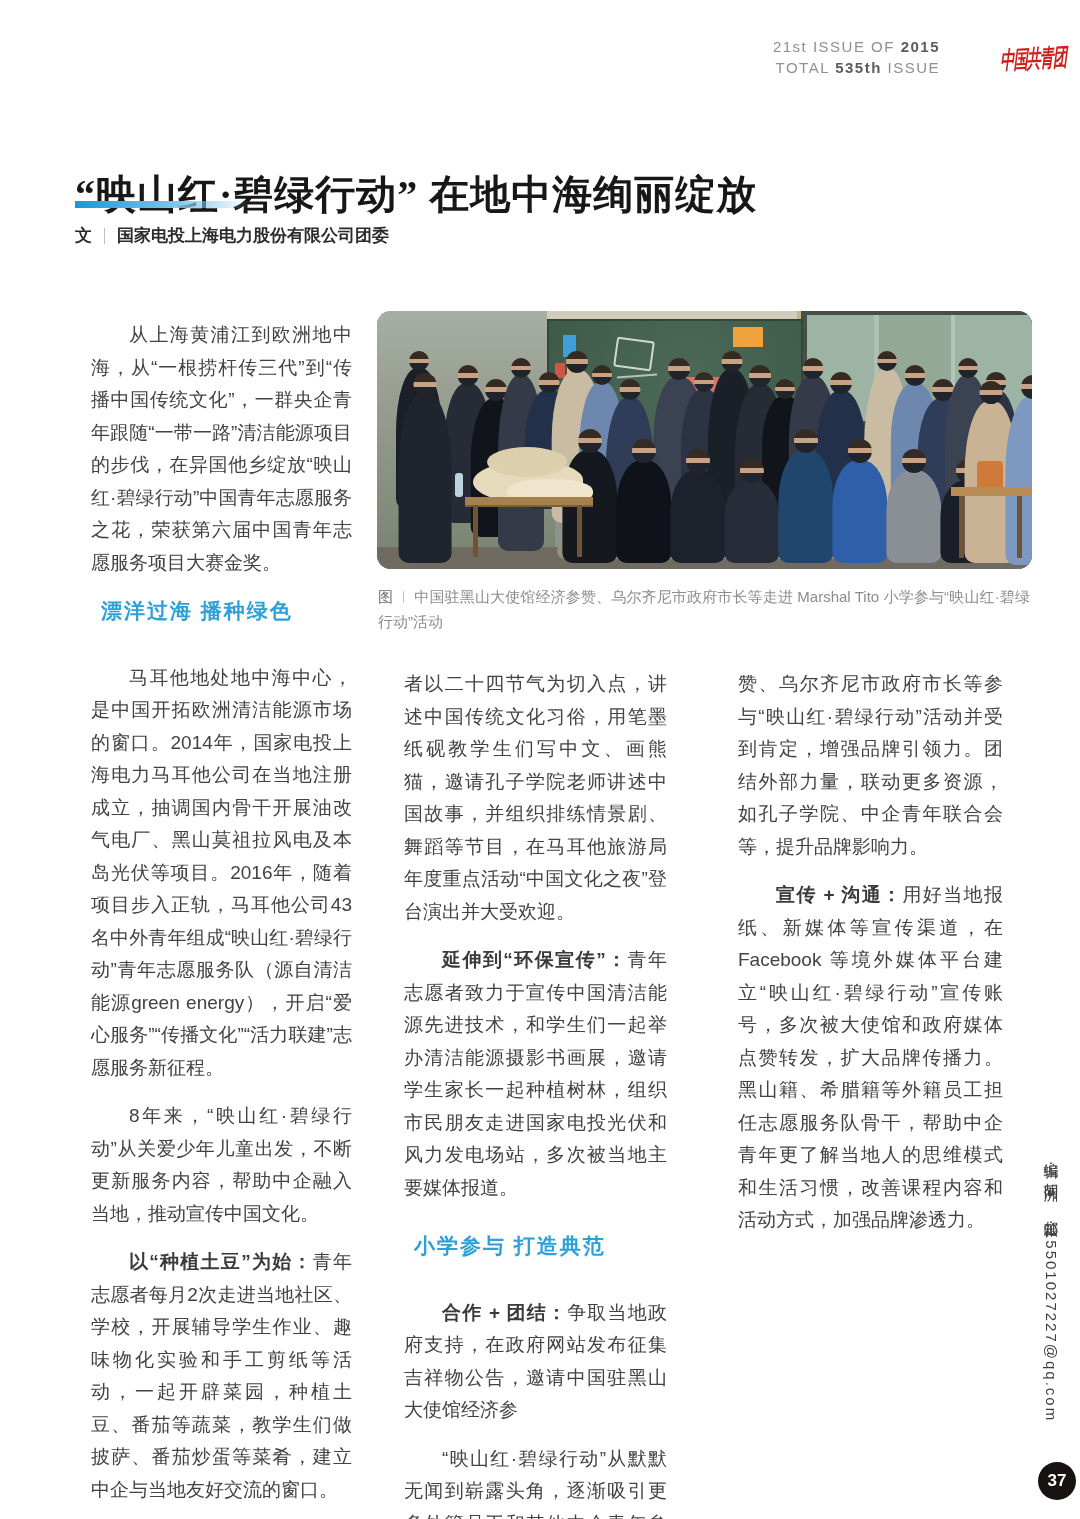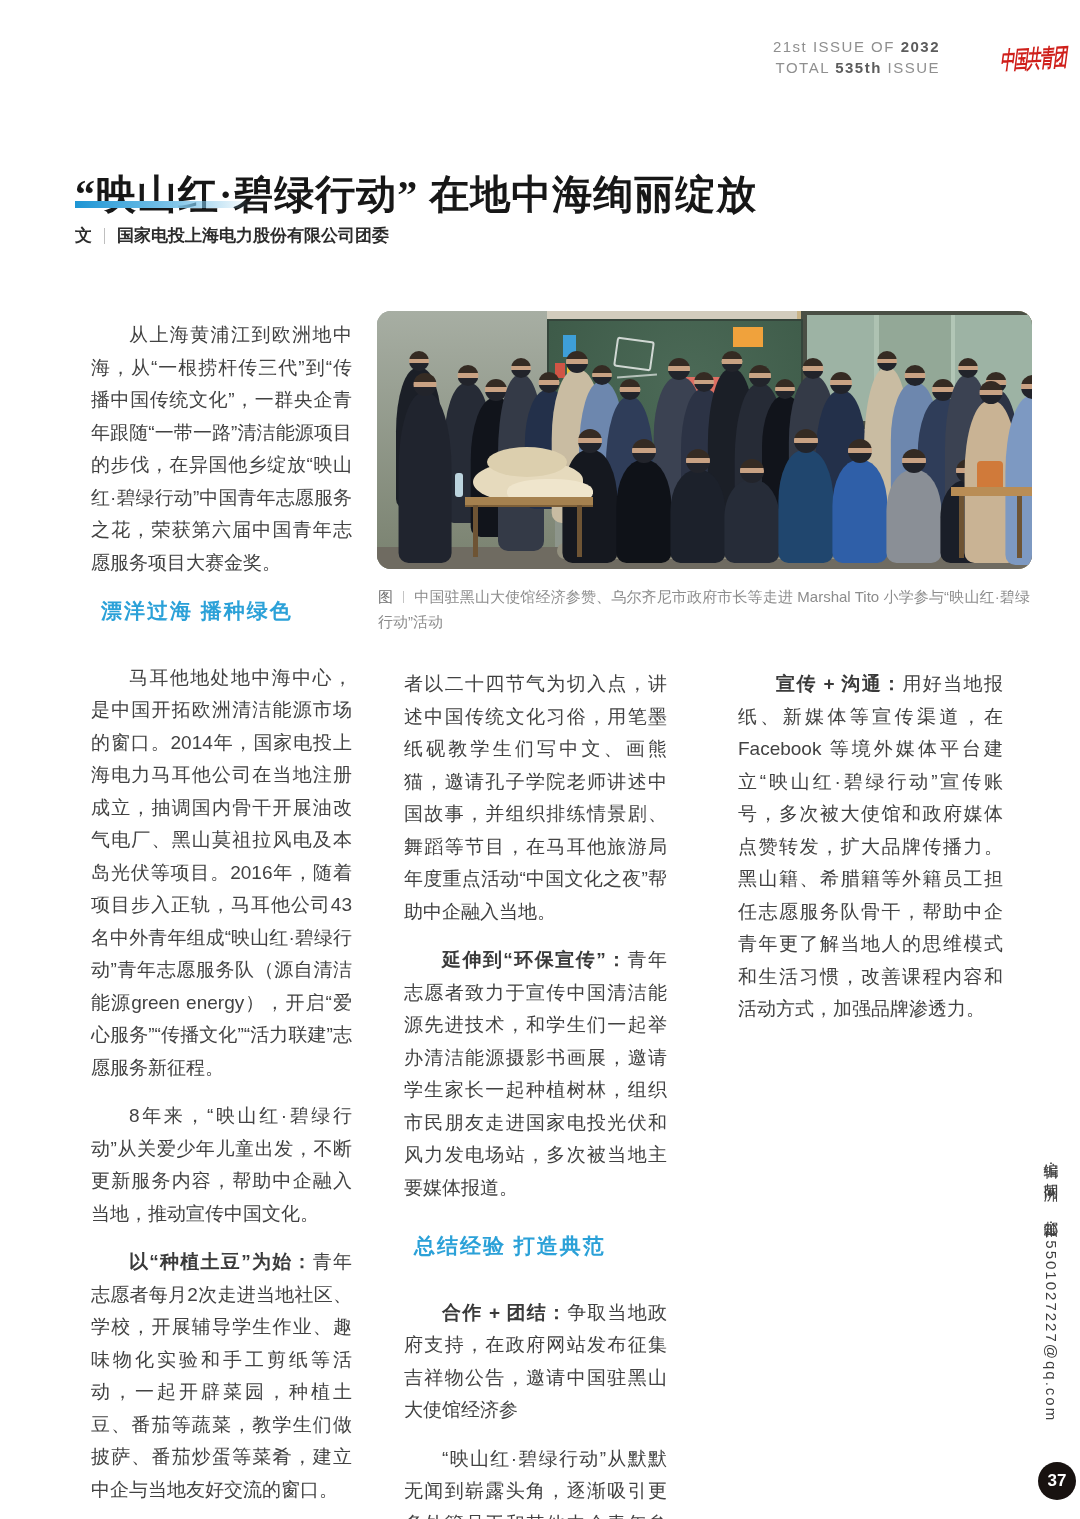--- a/index.html
+++ b/index.html
@@ -106,21 +106,21 @@
     display:flex;align-items:center;justify-content:center;
   }
 </style>
 </head>
 <body>
 
 <div class="page">
 
   <div class="masthead">
     <div class="issue-lines">
-      <div><span>21st ISSUE OF </span><b>2032</b></div>
+      <div><span>21st ISSUE OF </span><b>2015</b></div>
       <div><span>TOTAL </span><b>535th</b><span> ISSUE</span></div>
     </div>
     <div class="magazine-logo">中国共青团</div>
   </div>
 
   <h1 class="article-title">“映山红·碧绿行动” 在地中海绚丽绽放</h1>
   <div class="title-bar"></div>
   <div class="byline">
     <span>文</span>
     <span class="sep"></span>
@@ -291,27 +291,28 @@
 
   <div class="col col-left">
       <p>从上海黄浦江到欧洲地中海，从“一根捞杆传三代”到“传播中国传统文化”，一群央企青年跟随“一带一路”清洁能源项目的步伐，在异国他乡绽放“映山红·碧绿行动”中国青年志愿服务之花，荣获第六届中国青年志愿服务项目大赛金奖。</p>
       <h3 class="sec-heading">漂洋过海 播种绿色</h3>
       <p>马耳他地处地中海中心，是中国开拓欧洲清洁能源市场的窗口。2014年，国家电投上海电力马耳他公司在当地注册成立，抽调国内骨干开展油改气电厂、黑山莫祖拉风电及本岛光伏等项目。2016年，随着项目步入正轨，马耳他公司43名中外青年组成“映山红·碧绿行动”青年志愿服务队（源自清洁能源green energy），开启“爱心服务”“传播文化”“活力联建”志愿服务新征程。</p>
       <p>8年来，“映山红·碧绿行动”从关爱少年儿童出发，不断更新服务内容，帮助中企融入当地，推动宣传中国文化。</p>
       <p><b>以“种植土豆”为始：</b>青年志愿者每月2次走进当地社区、学校，开展辅导学生作业、趣味物化实验和手工剪纸等活动，一起开辟菜园，种植土豆、番茄等蔬菜，教学生们做披萨、番茄炒蛋等菜肴，建立中企与当地友好交流的窗口。</p>
       <p><b>扩展至“传播文化”：</b>青年志愿</p>
     </div>
   <div class="col col-mid">
-      <p class="noindent">者以二十四节气为切入点，讲述中国传统文化习俗，用笔墨纸砚教学生们写中文、画熊猫，邀请孔子学院老师讲述中国故事，并组织排练情景剧、舞蹈等节目，在马耳他旅游局年度重点活动“中国文化之夜”帮助中企融入当地。</p>
+      <p class="noindent">者以二十四节气为切入点，讲述中国传统文化习俗，用笔墨纸砚教学生们写中文、画熊猫，邀请孔子学院老师讲述中国故事，并组织排练情景剧、舞蹈等节目，在马耳他旅游局年度重点活动“中国文化之夜”登台演出并大受欢迎。</p>
       <p><b>延伸到“环保宣传”：</b>青年志愿者致力于宣传中国清洁能源先进技术，和学生们一起举办清洁能源摄影书画展，邀请学生家长一起种植树林，组织市民朋友走进国家电投光伏和风力发电场站，多次被当地主要媒体报道。</p>
-      <h3 class="sec-heading">总结经验 打造典范</h3>
+      <h3 class="sec-heading">小学参与 打造典范</h3>
       <p><b>合作 + 团结：</b>争取当地政府支持，在政府网站发布征集吉祥物公告，邀请中国驻黑山大使馆经济参</p>
       <p>“映山红·碧绿行动”从默默无闻到崭露头角，逐渐吸引更多外籍员工和其他中企青年参与进来，内容更加充实，机制更加完善，总结出两条经验：</p>
     </div>
   <div class="col col-right">
+      <p class="noindent">赞、乌尔齐尼市政府市长等参与“映山红·碧绿行动”活动并受到肯定，增强品牌引领力。团结外部力量，联动更多资源，如孔子学院、中企青年联合会等，提升品牌影响力。</p>
       <p><b>宣传 + 沟通：</b>用好当地报纸、新媒体等宣传渠道，在 Facebook 等境外媒体平台建立“映山红·碧绿行动”宣传账号，多次被大使馆和政府媒体点赞转发，扩大品牌传播力。黑山籍、希腊籍等外籍员工担任志愿服务队骨干，帮助中企青年更了解当地人的思维模式和生活习惯，改善课程内容和活动方式，加强品牌渗透力。</p>
     </div>
 
   <div class="editor-strip">
     <span>编辑：胡同洲</span>
     <span class="gap">邮箱：15501027227@qq.com</span>
   </div>
 
   <div class="page-number">37</div>
 

